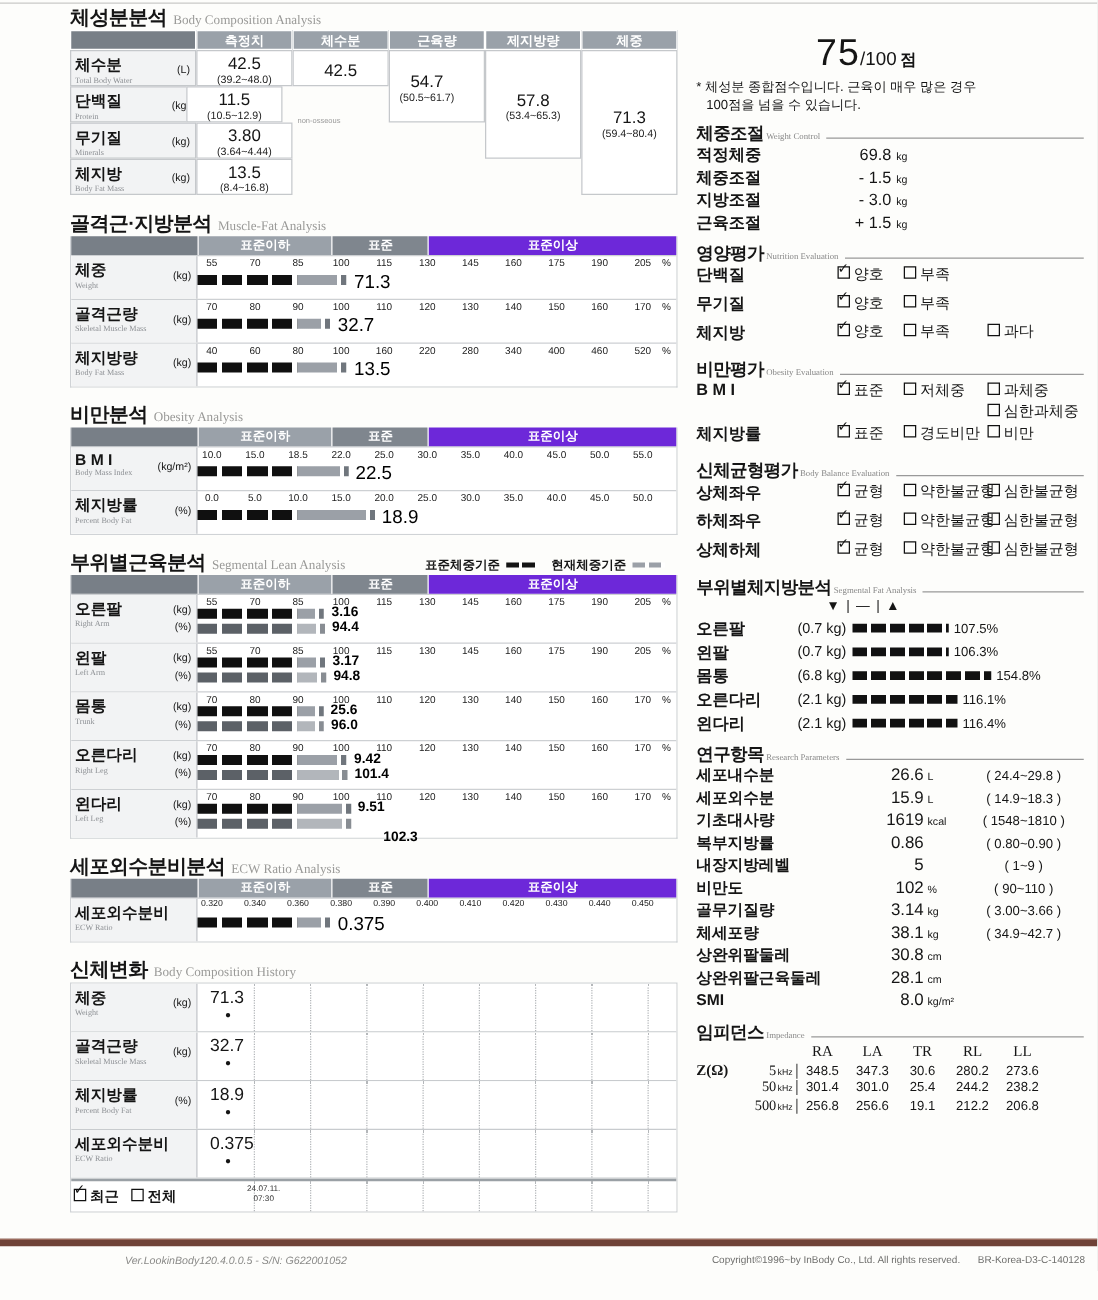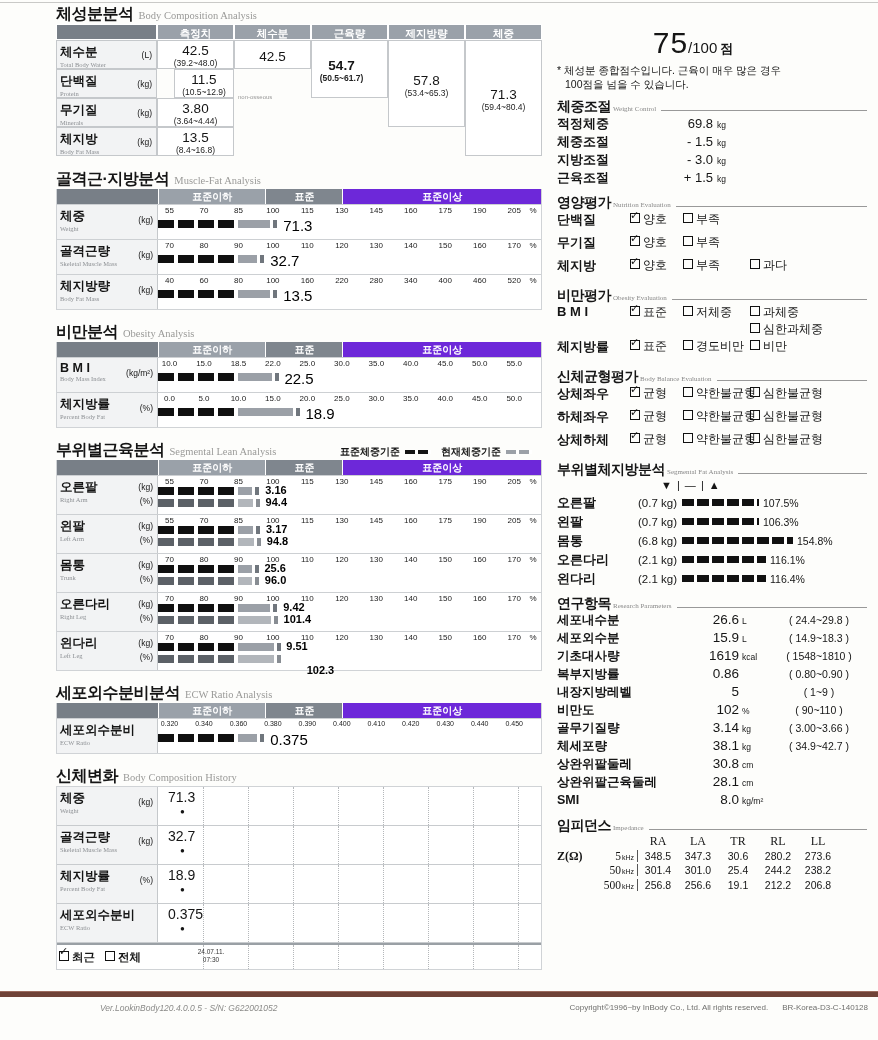--- a/index.html
+++ b/index.html
@@ -88,21 +88,21 @@
   .score-note .indent{padding-left:8px;}
 
   .wcrow{display:flex;height:18px;align-items:baseline;}
   .wclabel{width:96px;font-size:13px;font-weight:bold;}
   .wcval{width:60px;text-align:right;font-size:13px;}
   .wcunit{font-size:8.5px;margin-left:4px;}
 
   .ckrow{display:flex;min-height:23px;align-items:flex-start;}
   .cklabel{width:73px;font-size:13px;font-weight:bold;white-space:nowrap;}
   .ckcell{white-space:nowrap;}
-  .ckcell.c0{width:53px;} .ckcell.c1{width:67px;} .ckcell.c2{flex:1;}
+  .ckcell.c0{width:53px;margin-left:40px;} .ckcell.c1{width:67px;} .ckcell.c2{flex:1;}
   .ckitem{font-size:12px;line-height:17px;white-space:nowrap;}
   .cb{display:inline-block;width:8px;height:8px;border:1.2px solid #111;margin-right:3px;position:relative;top:0px;}
   .cb.k::after{content:"✓";position:absolute;left:-1px;top:-7px;font-size:11px;font-weight:bold;}
 
   .sflegend{font-size:11px;margin:1px 0 2px 104px;letter-spacing:1px;}
   .sfrow{display:flex;height:19px;align-items:center;}
   .sflabel{width:66px;font-size:13px;font-weight:bold;white-space:nowrap;}
   .sfkg{width:54px;font-size:11.5px;text-align:right;margin-right:5px;white-space:nowrap;}
   .sfbar{height:7px;background:repeating-linear-gradient(90deg,#111 0 12px,#fff 12px 15px);}
   .sfpct{font-size:10.5px;margin-left:4px;}
@@ -158,21 +158,21 @@
           </div>
           <div class="bc-cell" style="left: 101px; top: 16px; width: 77px; height: 29px; position: absolute;">
             <div class="bc-val">42.5</div>
             <div class="bc-range">(39.2~48.0)</div>
           </div>
           <div class="bc-cell bc-label" style="left: 0px; top: 45px; width: 101px; height: 29px; position: absolute;">
             <div style="font-size: 12.5px; font-weight: bold; padding: 3px 0px 0px 3px;">단백질</div>
             <div style="font-size: 6.5px; color: rgb(141, 144, 148); font-family: &quot;Liberation Serif&quot;, serif; padding-left: 3px; white-space: nowrap;">Protein</div>
             <div style="position: absolute; right: 4px; top: 9px; font-size: 8.5px;">(kg)</div>
           </div>
-          <div class="bc-cell" style="left: 118px; top: 45px; width: 60px; height: 29px; position: absolute;">
+          <div class="bc-cell" style="left: 93px; top: 45px; width: 77px; height: 29px; position: absolute;">
             <div class="bc-val">11.5</div>
             <div class="bc-range">(10.5~12.9)</div>
           </div>
           <div class="bc-cell bc-label" style="left: 0px; top: 74px; width: 101px; height: 29px; position: absolute;">
             <div style="font-size: 12.5px; font-weight: bold; padding: 3px 0px 0px 3px;">무기질</div>
             <div style="font-size: 6.5px; color: rgb(141, 144, 148); font-family: &quot;Liberation Serif&quot;, serif; padding-left: 3px; white-space: nowrap;">Minerals</div>
             <div style="position: absolute; right: 4px; top: 9px; font-size: 8.5px;">(kg)</div>
           </div>
           <div class="bc-cell" style="left: 101px; top: 74px; width: 77px; height: 29px; position: absolute;">
             <div class="bc-val">3.80</div>
@@ -186,21 +186,21 @@
           <div class="bc-cell" style="left: 101px; top: 103px; width: 77px; height: 29px; position: absolute;">
             <div class="bc-val">13.5</div>
             <div class="bc-range">(8.4~16.8)</div>
           </div>
           <div class="bc-cell" style="left: 178px; top: 16px; width: 77px; height: 29px; position: absolute;">
             <div style="position: absolute; top: 50%; left: 0px; right: 0px; transform: translateY(-50%);">
               <div class="bc-val">42.5</div>
             </div>
           </div>
           <div class="bc-cell" style="left: 255px; top: 16px; width: 77px; height: 58px; position: absolute;">
-            <div style="position: absolute; top: 50%; left: 0px; right: 16px; transform: translateY(-50%); font-weight: bold;">
+            <div style="position: absolute; top: 50%; left: 0px; right: 16px; transform: translateY(-50%);">
               <div class="bc-val">54.7</div>
               <div class="bc-range">(50.5~61.7)</div>
             </div>
           </div>
           <div class="bc-cell" style="left: 332px; top: 16px; width: 77px; height: 87px; position: absolute;">
             <div style="position: absolute; top: 50%; left: 0px; right: 0px; transform: translateY(-50%);">
               <div class="bc-val">57.8</div>
               <div class="bc-range">(53.4~65.3)</div>
             </div>
           </div>

